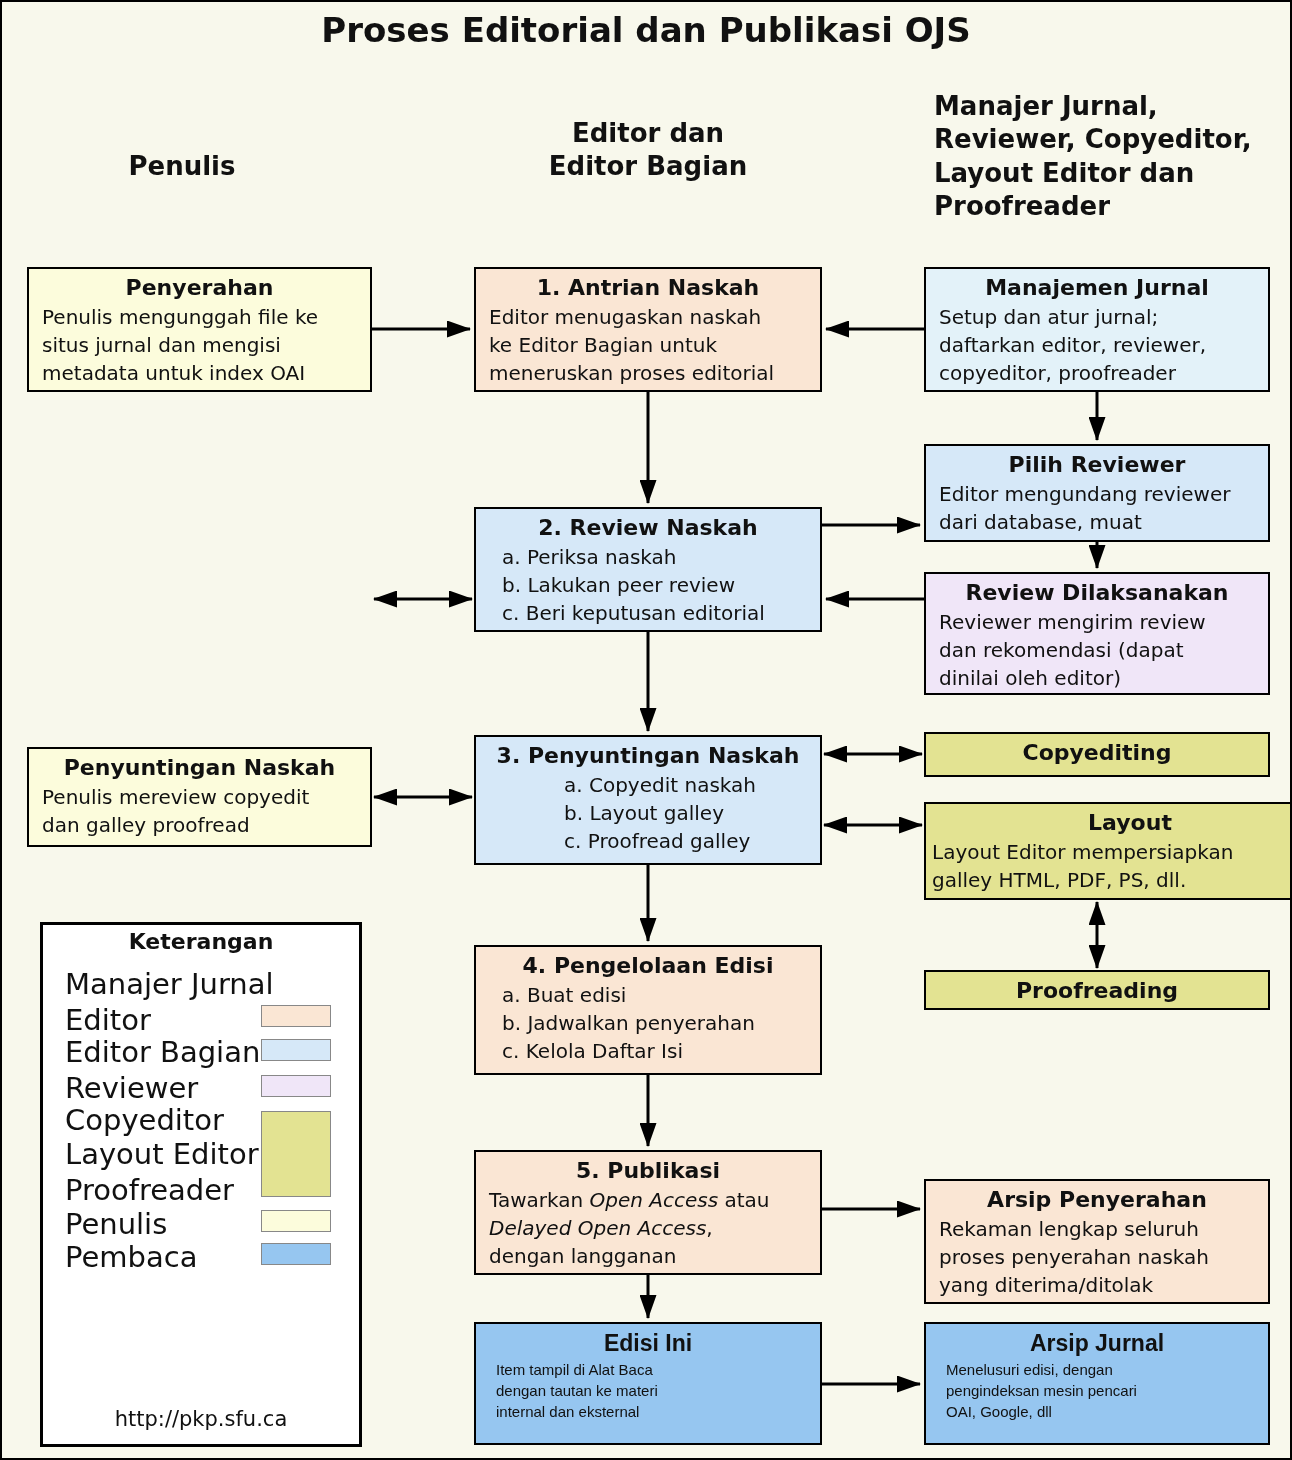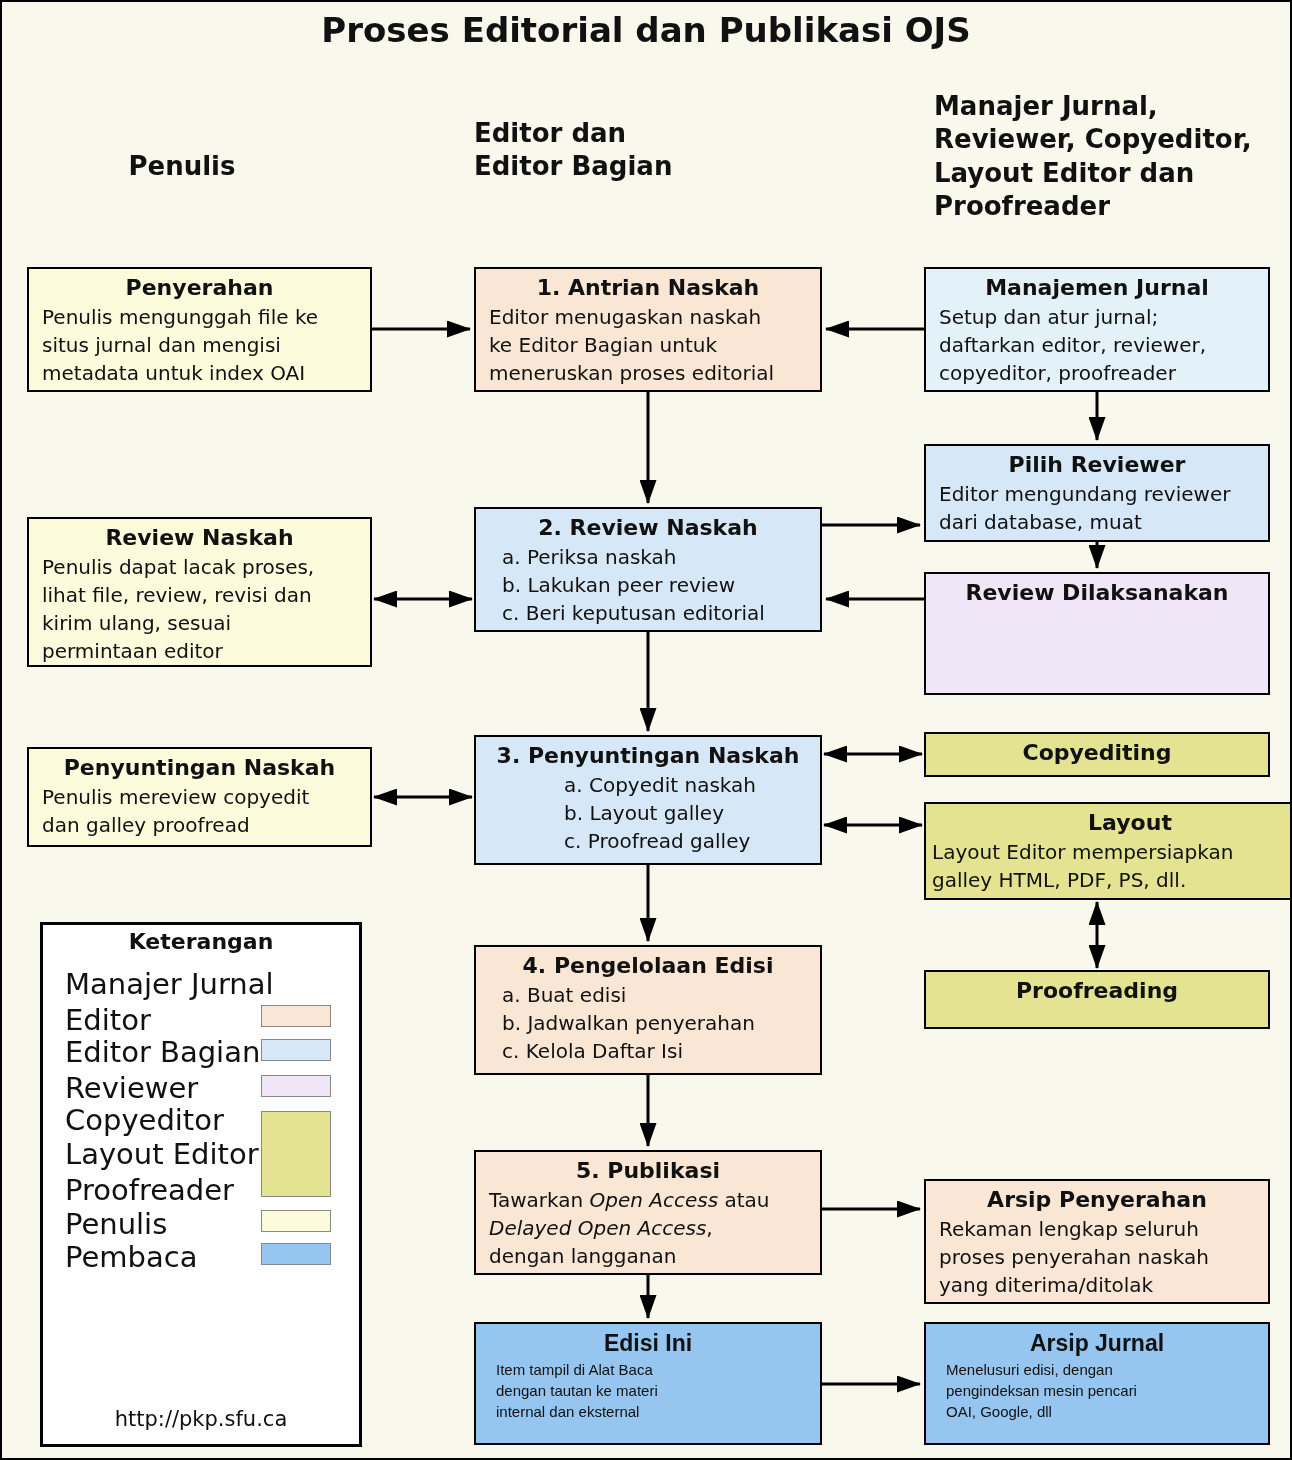--- a/index.html
+++ b/index.html
@@ -5,21 +5,21 @@
   html,body{margin:0;padding:0;}
   body{background:#ddd;font-family:"DejaVu Sans",sans-serif;}
   #canvas{
     position:relative;width:1288px;height:1456px;background:#F8F8EC;
     border:2px solid #000;overflow:hidden;
   }
   .abs{position:absolute;}
   #main-title{left:0;top:8px;width:100%;text-align:center;font-size:34px;font-weight:bold;color:#111;}
   .col-head{font-size:26px;font-weight:bold;color:#111;white-space:pre-line;line-height:1.28;}
   #head-penulis{left:40px;top:148px;width:280px;text-align:center;}
-  #head-editor{left:472px;top:115px;width:348px;text-align:left;}
+  #head-editor{left:472px;top:115px;width:348px;text-align:center;}
   #head-manajer{left:932px;top:88px;width:350px;text-align:left;}
   .box{
     position:absolute;border:2px solid #000;box-sizing:border-box;
     color:#111;
   }
   .bt{font-weight:bold;font-size:22px;text-align:center;padding-top:5px;line-height:1.3;}
   .bb{font-size:20px;line-height:1.4;white-space:pre-line;padding:0 10px 0 13px;}
   .bb.list{padding-left:26px;}
   .bb.list-deep{padding-left:88px;}
   .alt-font, .alt-font .bt, .alt-font .bb{font-family:"Liberation Sans",sans-serif;}
@@ -69,35 +69,31 @@
     <div class="bb">Setup dan atur jurnal;
 daftarkan editor, reviewer,
 copyeditor, proofreader</div>
   </div>
 
   <div class="box" style="left: 922px; top: 442px; width: 346px; height: 98px; background-color: rgb(214, 232, 248);">
     <div class="bt">Pilih Reviewer</div>
     <div class="bb">Editor mengundang reviewer
 dari database, muat</div>
   </div>
-  <div class="box" style="left: 25px; top: 515px; width: 345px; height: 150px; background-color: rgb(252, 252, 220);">
-    <div class="bt">Review Naskah</div>
-    <div class="bb">Penulis dapat lacak proses,
-lihat file, review, revisi dan
-kirim ulang, sesuai
-permintaan editor</div>
-  </div>
   <div class="box" style="left: 472px; top: 505px; width: 348px; height: 125px; background-color: rgb(214, 232, 248);">
     <div class="bt">2. Review Naskah</div>
     <div class="bb list">a. Periksa naskah
 b. Lakukan peer review
 c. Beri keputusan editorial</div>
   </div>
   <div class="box" style="left: 922px; top: 570px; width: 346px; height: 123px; background-color: rgb(240, 230, 248);">
     <div class="bt">Review Dilaksanakan</div>
+    <div class="bb">Reviewer mengirim review
+dan rekomendasi (dapat
+dinilai oleh editor)</div>
   </div>
 
   <div class="box" style="left: 922px; top: 730px; width: 346px; height: 45px; background-color: rgb(227, 227, 146);">
     <div class="bt">Copyediting</div>
   </div>
   <div class="box" style="left: 25px; top: 745px; width: 345px; height: 100px; background-color: rgb(252, 252, 220);">
     <div class="bt">Penyuntingan Naskah</div>
     <div class="bb">Penulis mereview copyedit
 dan galley proofread</div>
   </div>
@@ -105,21 +101,21 @@
     <div class="bt">3. Penyuntingan Naskah</div>
     <div class="bb list-deep">a. Copyedit naskah
 b. Layout galley
 c. Proofread galley</div>
   </div>
   <div class="box" style="left: 922px; top: 800px; width: 412px; height: 98px; background-color: rgb(227, 227, 146);">
     <div class="bt">Layout</div>
     <div class="bb" style="padding-left:6px;padding-right:4px;">Layout Editor mempersiapkan
 galley HTML, PDF, PS, dll.</div>
   </div>
-  <div class="box" style="left: 922px; top: 968px; width: 346px; height: 59px; background-color: rgb(227, 227, 146);">
+  <div class="box" style="left: 922px; top: 968px; width: 346px; height: 40px; background-color: rgb(227, 227, 146);">
     <div class="bt">Proofreading</div>
   </div>
 
   <div class="box" style="left: 472px; top: 943px; width: 348px; height: 130px; background-color: rgb(250, 230, 212);">
     <div class="bt">4. Pengelolaan Edisi</div>
     <div class="bb list">a. Buat edisi
 b. Jadwalkan penyerahan
 c. Kelola Daftar Isi</div>
   </div>
 

